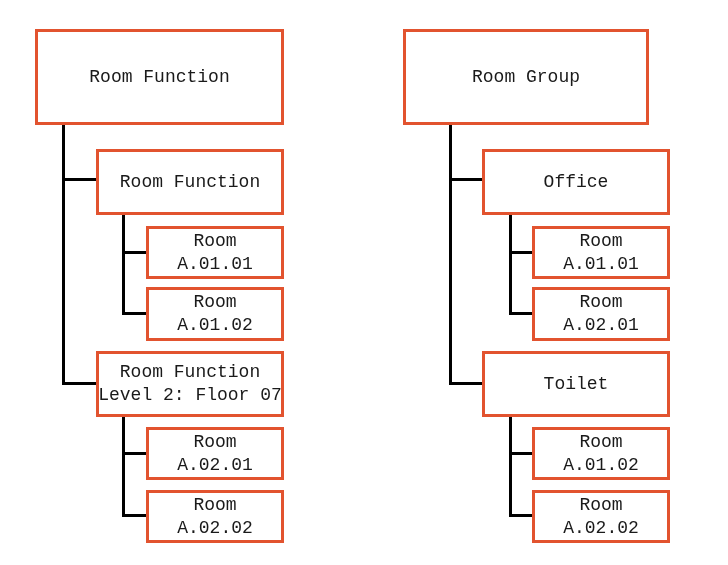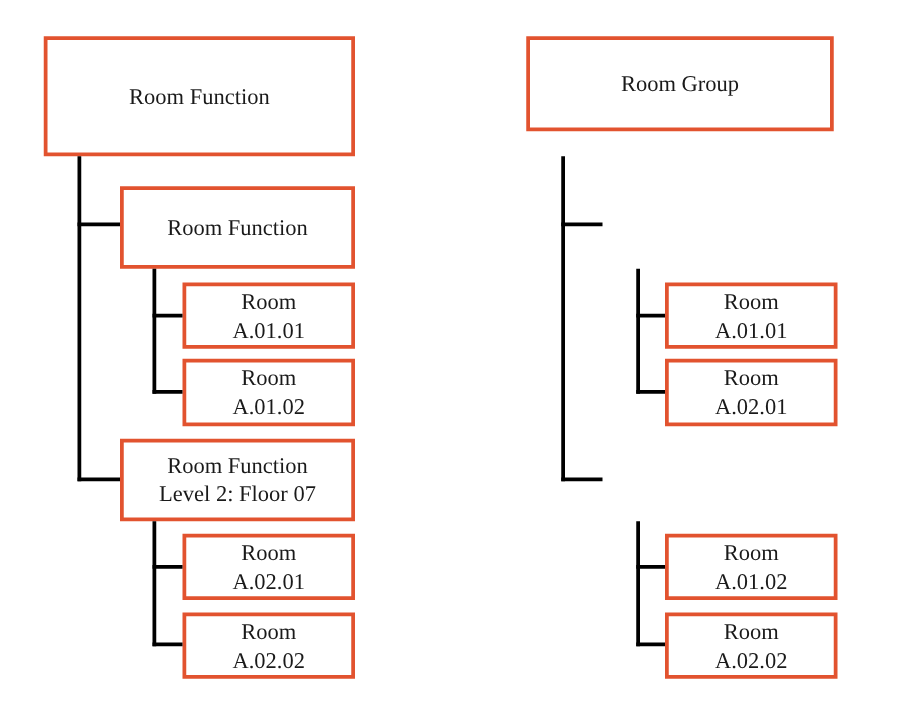--- a/index.html
+++ b/index.html
@@ -1,20 +1,20 @@
 <!DOCTYPE html>
 <html style="--accent: #e2532f; --line: #000000; --text: #1a1a1a; --bg: #ffffff;"><head>
 <meta charset="utf-8">
 <style>
   html,body{margin:0;padding:0;background:#ffffff;}
   .canvas{
     position:relative;
     width:728px;height:565px;
     background:var(--bg,#ffffff);
-    font-family:Liberation Serif, serif;
+    font-family:Liberation Mono, monospace;
     color:var(--text,#1a1a1a);
     overflow:hidden;
   }
   .box{
     position:absolute;
     box-sizing:border-box;
     border:3px solid var(--accent,#e2532f);
     background:#ffffff;
     display:flex;flex-direction:column;
     align-items:center;justify-content:center;
@@ -69,36 +69,44 @@
   <div class="hline" style="left:62px;top:382px;width:34px"></div>
 
   <div class="vline" style="left:122px;top:215px;height:100px"></div>
   <div class="hline" style="left:122px;top:251px;width:24px"></div>
   <div class="hline" style="left:122px;top:312px;width:24px"></div>
 
   <div class="vline" style="left:122px;top:417px;height:100px"></div>
   <div class="hline" style="left:122px;top:452px;width:24px"></div>
   <div class="hline" style="left:122px;top:514px;width:24px"></div>
 
-  <div class="box" style="left:421px;top:29px;width:246px;height:76px">
+  <div class="box" style="left:403px;top:29px;width:246px;height:96px">
     <span>Room Group</span>
     <span></span>
   </div>
 
+  <div class="box" style="left:482px;top:149px;width:188px;height:66px">
+    <span>Office</span>
+    <span></span>
+  </div>
 
   <div class="box" style="left:532px;top:226px;width:138px;height:53px">
     <span>Room</span>
     <span>A.01.01</span>
   </div>
 
   <div class="box" style="left:532px;top:287px;width:138px;height:54px">
     <span>Room</span>
     <span>A.02.01</span>
   </div>
 
+  <div class="box" style="left:482px;top:351px;width:188px;height:66px">
+    <span>Toilet</span>
+    <span></span>
+  </div>
 
   <div class="box" style="left:532px;top:427px;width:138px;height:53px">
     <span>Room</span>
     <span>A.01.02</span>
   </div>
 
   <div class="box" style="left:532px;top:490px;width:138px;height:53px">
     <span>Room</span>
     <span>A.02.02</span>
   </div>

